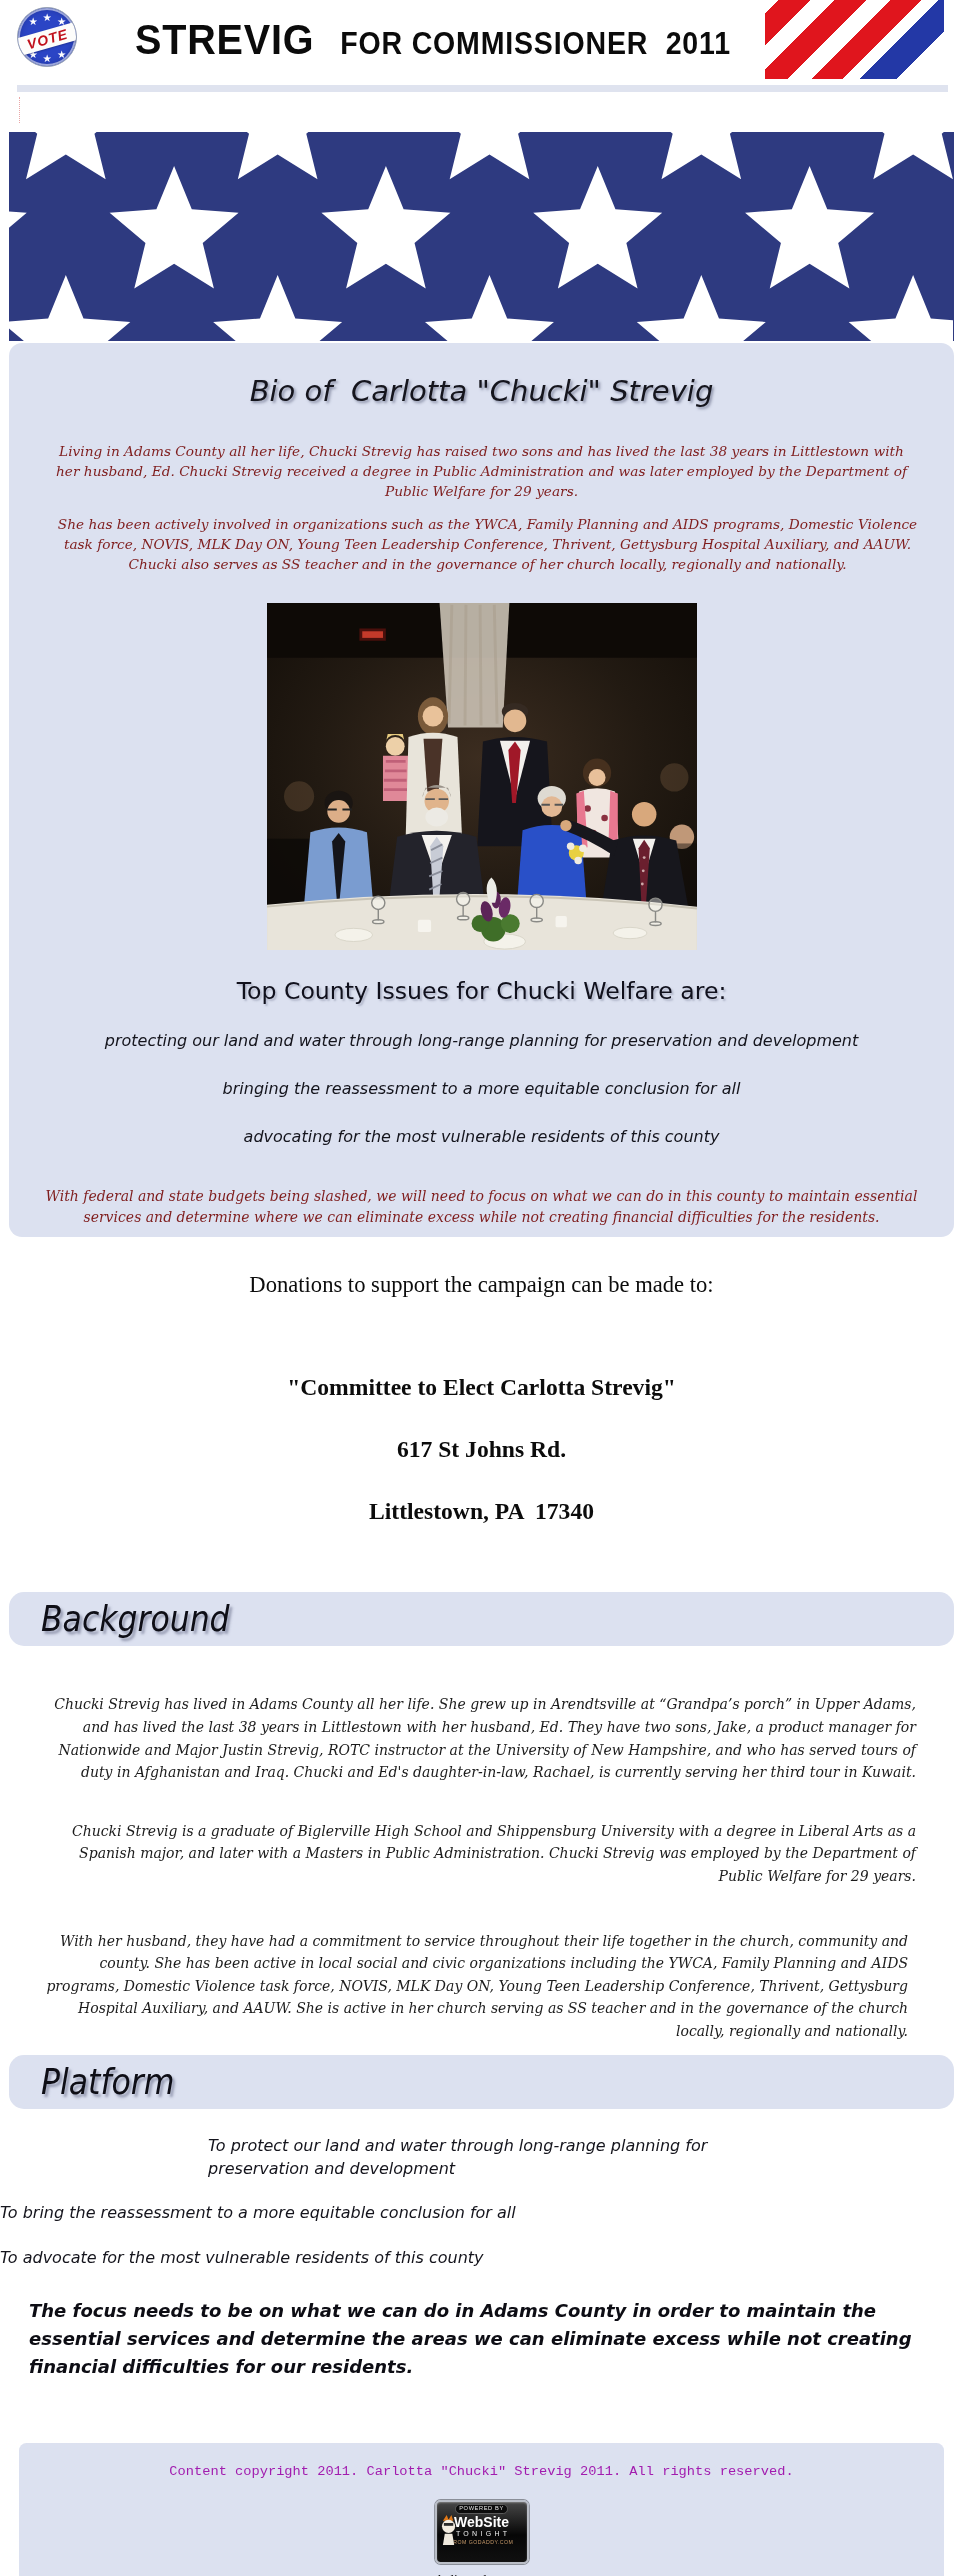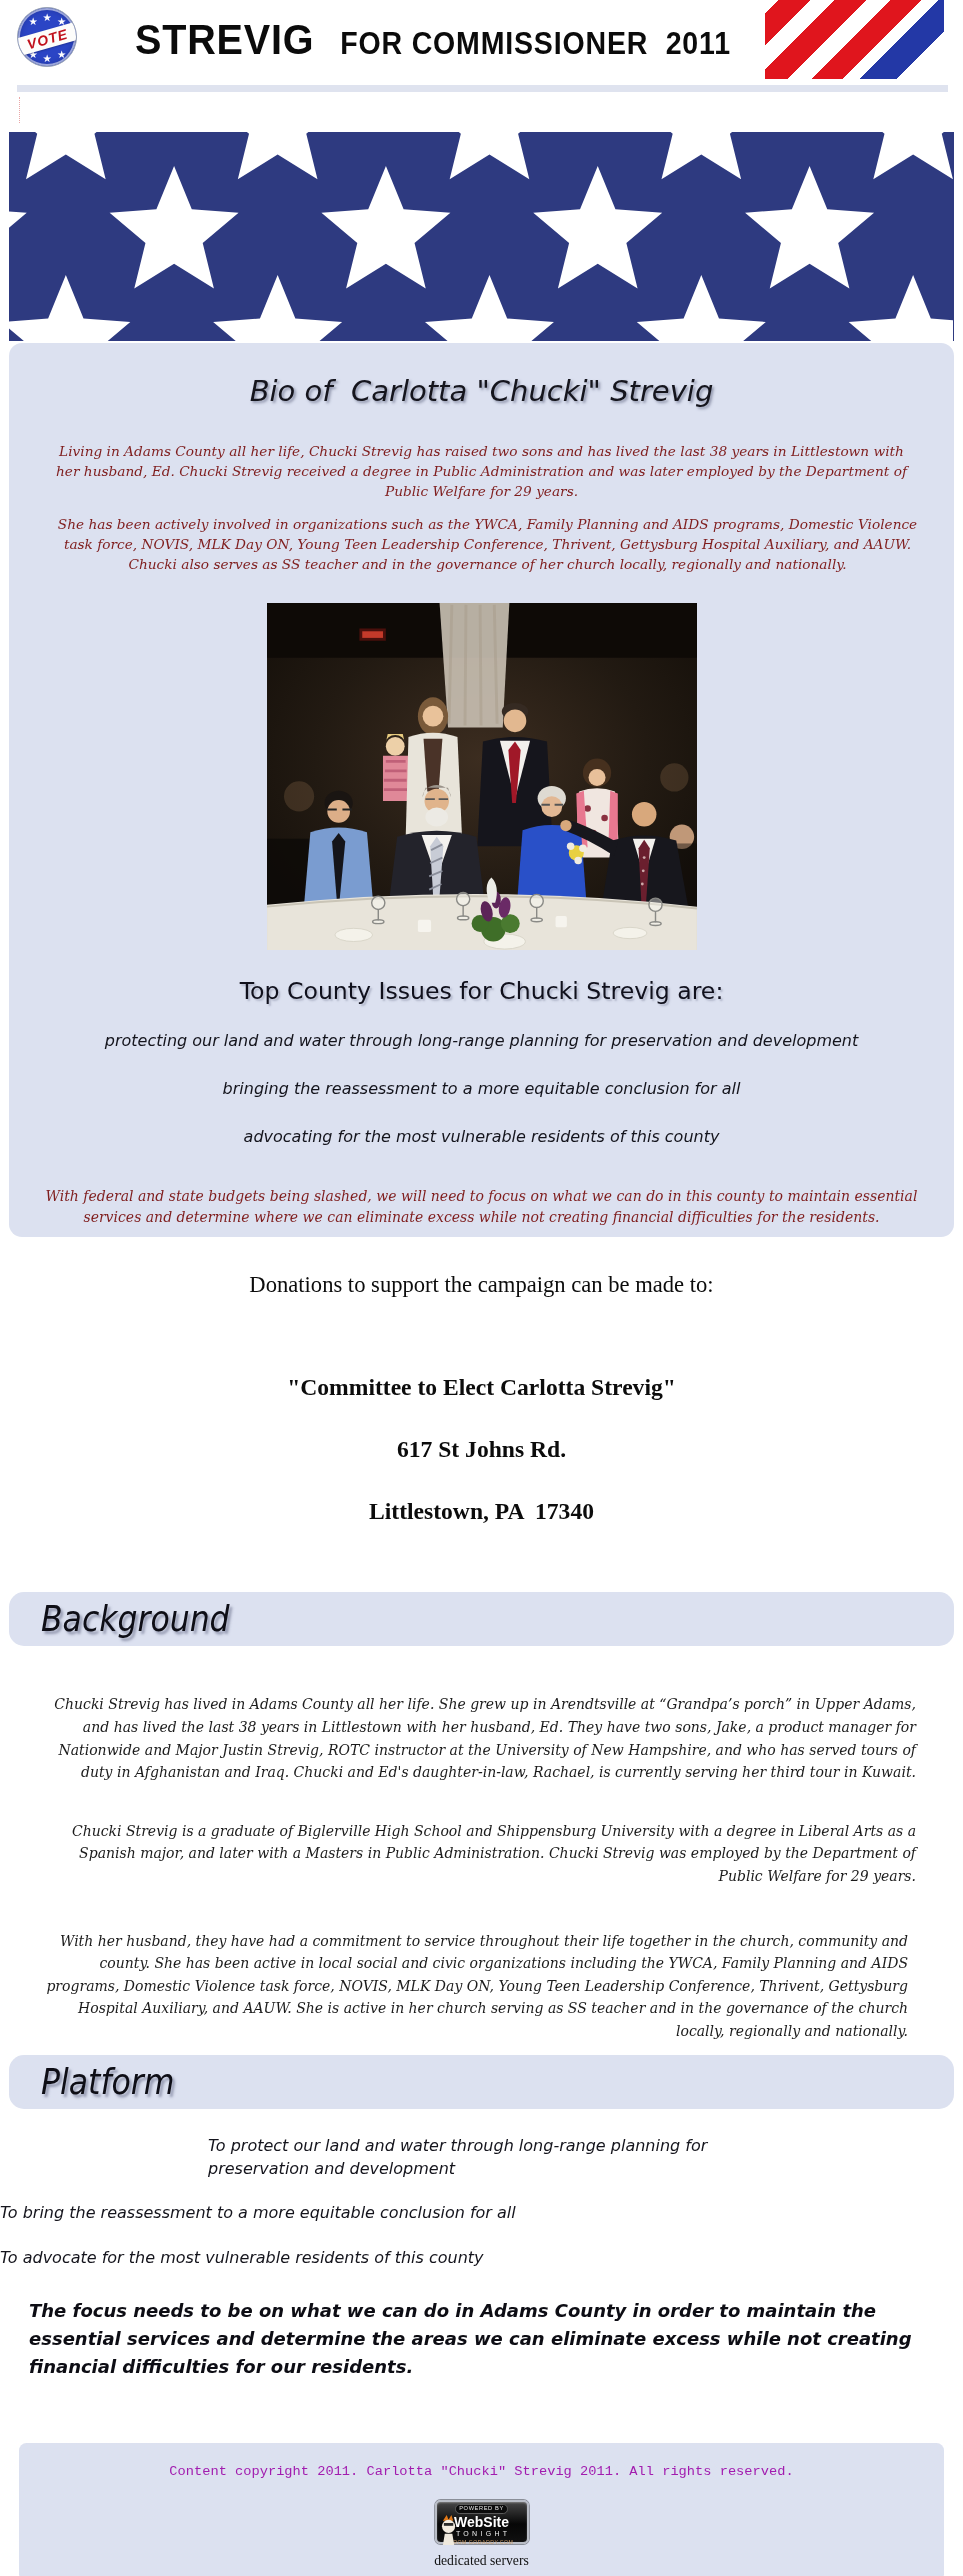--- a/index.html
+++ b/index.html
@@ -78,21 +78,21 @@
   .plat-1 { margin-top:26px; max-width:547px; }
   .plat-2 { margin-top:21px; }
   .plat-3 { margin-top:22.6px; }
   .plat-focus { margin:28px auto 0 auto; max-width:905px; font-style:italic; font-weight:bold;
                 font-size:18px; line-height:28px; color:#0d0d14; }
 
   
   .footer-panel { margin:62px 19px 0 19px; background:#dce1f0; border-radius:7.5px;
                   padding:21px 0 13px 0; text-align:center; }
   .copyright { font-family:Liberation Mono, monospace; font-size:13.7px; color:#a21caf; }
-  .badge { position:relative; width:94px; height:44px; margin:21px auto 0 auto;
+  .badge { position:relative; width:94px; height:64px; margin:21px auto 0 auto;
            background:linear-gradient(#474747,#060606 55%, #101010);
            border:2.8px solid #b9bdc6; border-radius:5.7px; cursor:pointer;
            box-shadow:0 0 0 0.9px #8a8e98, inset 0 0.9px 1.9px rgba(255,255,255,.3); }
   .badge-pill { width:53px; margin:1.9px auto 0 auto; background:#0c0c0c; border:0.9px solid #5a5a5a;
                 border-radius:4.7px; font-size:5.7px; letter-spacing:0.6px; color:#e8e8e8;
                 font-family:"Liberation Sans",sans-serif; line-height:7.5px; }
   .badge-line1 { margin-top:0.9px; font-family:"Liberation Sans",sans-serif; font-weight:bold;
                  font-size:14px; line-height:15px; color:#fff; }
   .badge-line2 { font-family:"Liberation Sans",sans-serif; font-size:7px; letter-spacing:3.3px;
                  color:#f0f0f0; line-height:8.5px; text-indent:3.3px; }
@@ -268,21 +268,21 @@
         <circle cx="240" cy="346" r="13" fill="#3f6e28"></circle>
         <circle cx="258" cy="340" r="10" fill="#4a7a30"></circle>
         <circle cx="226" cy="340" r="9" fill="#3f6e28"></circle>
         <ellipse cx="233" cy="327" rx="6" ry="11" fill="#5c2458" transform="rotate(-14 233 327)"></ellipse>
         <ellipse cx="252" cy="323" rx="6" ry="11" fill="#6a2a66" transform="rotate(10 252 323)"></ellipse>
         <ellipse cx="243" cy="315" rx="5" ry="9" fill="#5c2458"></ellipse>
         <path d="M236,318 q-7,-19 2,-27 q9,9 4,27 Z" fill="#ecece6"></path>
       </svg>
     </div>
 
-    <h2 class="issues-heading">Top County Issues for Chucki Strevig are:</h2>
+    <h2 class="issues-heading">Top County Issues for Chucki Welfare are:</h2>
     <p class="issue issue-1">protecting our land and water through long-range planning for preservation and development</p>
     <p class="issue issue-2">bringing the reassessment to a more equitable conclusion for all</p>
     <p class="issue issue-3">advocating for the most vulnerable residents of this county</p>
     <p class="serif-c bio-closing">With federal and state budgets being slashed, we will need to focus on what we can do in this county to maintain essential services and determine where we can eliminate excess while not creating financial difficulties for the residents.</p>
   </div>
 
   <div class="donations">
     <p class="don-intro">Donations to support the campaign can be made to:</p>
     <div class="don-address">
       <div>"Committee to Elect Carlotta Strevig"</div>

